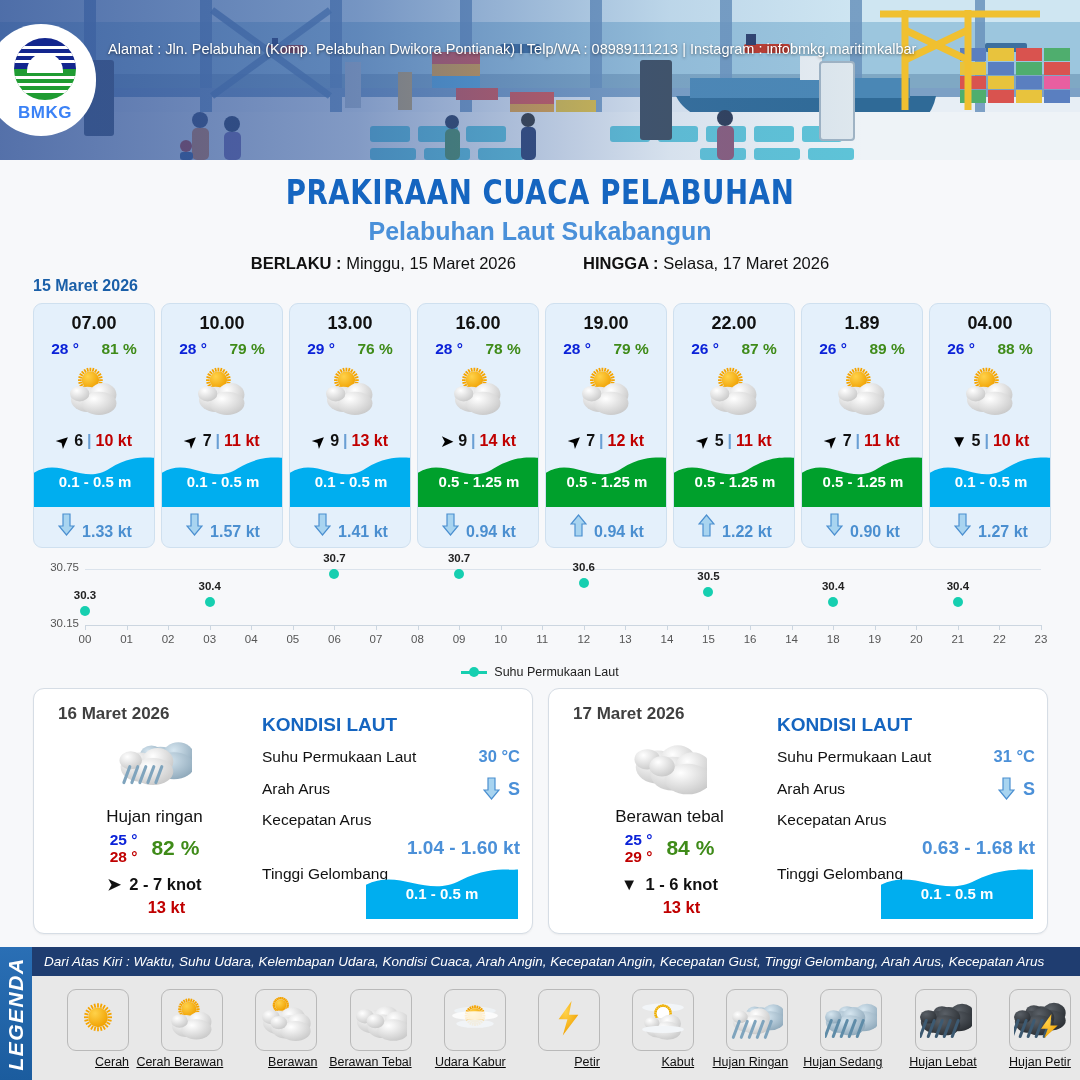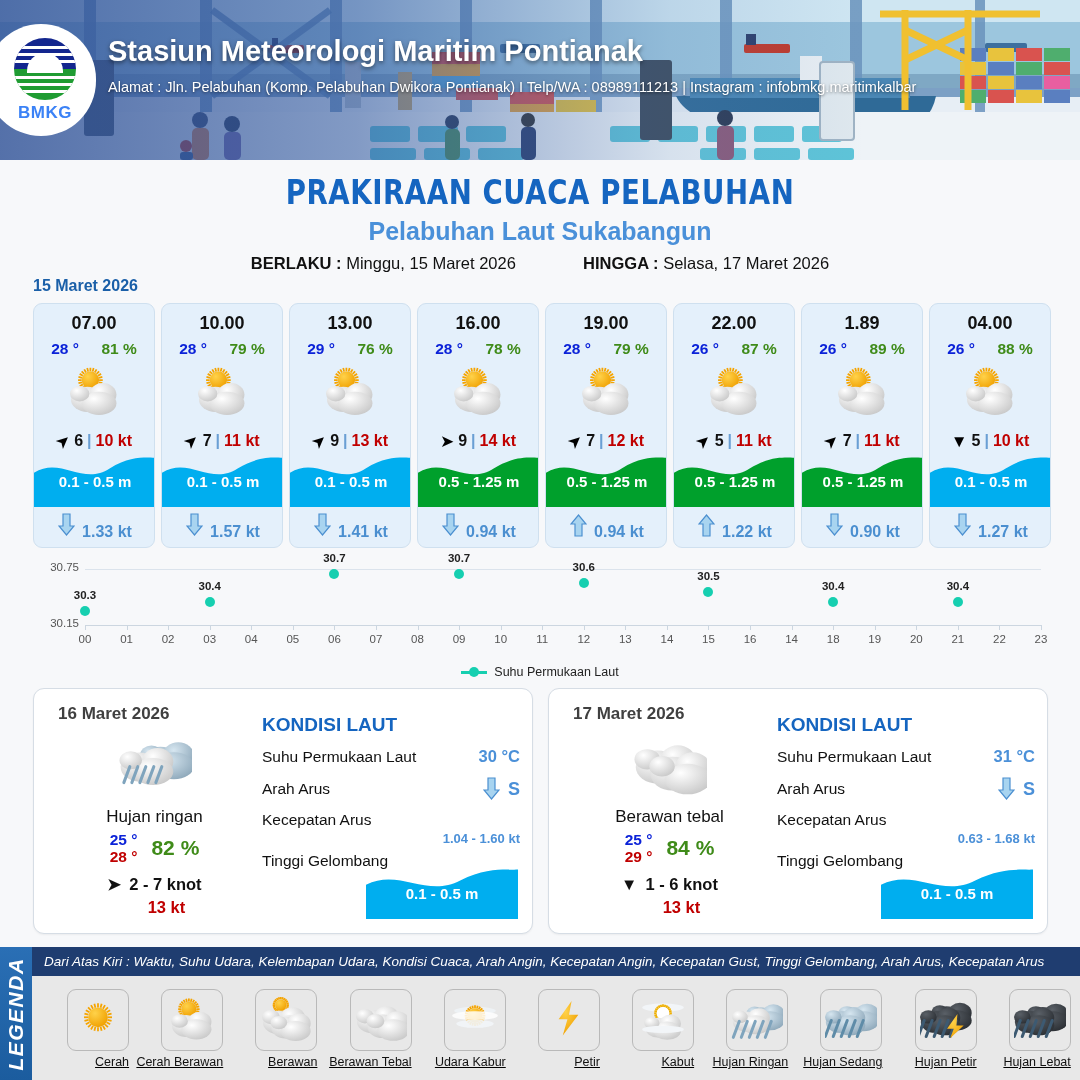--- a/index.html
+++ b/index.html
@@ -100,21 +100,21 @@
   .p-hum { font-size:21px; font-weight:bold; color:#3f8b19; }
   .p-wind { display:flex; align-items:center; justify-content:center; gap:8px; margin-top:9px;
             font-size:16.5px; font-weight:bold; color:#111; }
   .p-gust { font-size:16.5px; font-weight:bold; color:#c00000; margin-top:4px; margin-left:24px; }
   .p-right { position:absolute; left:228px; top:25px; width:258px; }
   .p-kl { font-size:19px; font-weight:bold; color:#1565c0; }
   .p-line { display:flex; justify-content:space-between; align-items:center; margin-top:11px; font-size:15.5px; color:#111; }
   .p-val { color:#4b90d8; font-size:16.5px; font-weight:bold; }
   .p-arus { display:flex; align-items:center; gap:8px; }
   .p-dir { color:#4b90d8; font-size:18px; font-weight:bold; }
-  .p-speed { text-align:right; font-size:13px; font-weight:bold; color:#4b90d8; margin-top:2px; }
+  .p-speed { text-align:right; font-size:19px; font-weight:bold; color:#4b90d8; margin-top:8px; }
   .p-wave { position:absolute; right:14px; bottom:14px; width:152px; height:52px; }
   .p-wave-txt { position:absolute; right:14px; bottom:14px; width:152px; height:52px;
                 display:flex; align-items:center; justify-content:center;
                 font-size:15px; font-weight:bold; color:#fff; }
 
   
   .legend { position:absolute; left:0; bottom:0; width:1080px; height:133px; display:flex; }
   .leg-side { width:32px; background:linear-gradient(180deg,#2a6fb5,#1b5c9e); position:relative; }
   .leg-side span { position:absolute; left:50%; top:50%; transform:translate(-50%,-50%) rotate(-90deg);
                    color:#fff; font-size:21px; font-weight:bold; font-style:italic;
@@ -266,21 +266,20 @@
       <div class="logo-stripe" style="top:22px"></div>
       <div class="logo-arc"></div>
       <div class="logo-stripe" style="top:38px"></div>
       <div class="logo-stripe" style="top:45px"></div>
       <div class="logo-stripe" style="top:52px"></div>
     </div>
     <div class="logo-text">BMKG</div>
   </div>
 
   <div class="hdr-txt">
-    <div class="hdr-l2">Stasiun Meteorologi Maritim Pontianak</div>
     <div class="hdr-l3">Alamat : Jln. Pelabuhan (Komp. Pelabuhan Dwikora Pontianak) I Telp/WA : 08989111213 | Instagram : infobmkg.maritimkalbar</div>
   </div>
 </div>
 
 <div class="title-wrap">
   <div class="t1">PRAKIRAAN CUACA PELABUHAN</div>
   <div class="t2">Pelabuhan Laut Sukabangun</div>
   <div class="t3">
     <span class="lbl">BERLAKU :</span>
     <span>Minggu, 15 Maret 2026</span>
@@ -1623,20 +1622,62 @@
                 </radialGradient>
                 <radialGradient id="bg" cx="35%" cy="30%" r="75%">
                   <stop offset="0" stop-color="#d6e6f0"></stop>
                   <stop offset="1" stop-color="#8fa9bb"></stop>
                 </radialGradient>
                 <radialGradient id="yg" cx="35%" cy="30%" r="75%">
                   <stop offset="0" stop-color="#ffd24a"></stop>
                   <stop offset="1" stop-color="#f0a000"></stop>
                 </radialGradient>
               </defs>
+              <g transform="translate(13.52,2.4336) scale(0.8387096774193549)">
+                <ellipse cx="18" cy="22" rx="17" ry="13" fill="url(#dg)"></ellipse>
+                <ellipse cx="34" cy="17" rx="14" ry="12" fill="url(#dg)"></ellipse>
+                <ellipse cx="30" cy="26" rx="18" ry="12" fill="url(#dg)"></ellipse>
+                <ellipse cx="10" cy="16" rx="10" ry="8" fill="url(#dg)"></ellipse>
+              </g>
+              <g transform="translate(0,6.4896) scale(0.8387096774193549)">
+                <ellipse cx="18" cy="22" rx="17" ry="13" fill="url(#dg)"></ellipse>
+                <ellipse cx="34" cy="17" rx="14" ry="12" fill="url(#dg)"></ellipse>
+                <ellipse cx="30" cy="26" rx="18" ry="12" fill="url(#dg)"></ellipse>
+                <ellipse cx="10" cy="16" rx="10" ry="8" fill="url(#dg)"></ellipse>
+              </g>
+              <line x1="6.24" y1="23.5248" x2="0.2400000000000002" y2="39.5248" stroke="#3d5a72" stroke-width="3" stroke-linecap="round"></line>
+              <line x1="14.24" y1="23.5248" x2="8.24" y2="39.5248" stroke="#3d5a72" stroke-width="3" stroke-linecap="round"></line>
+              <line x1="22.240000000000002" y1="23.5248" x2="16.240000000000002" y2="39.5248" stroke="#3d5a72" stroke-width="3" stroke-linecap="round"></line>
+              <line x1="30.240000000000002" y1="23.5248" x2="24.240000000000002" y2="39.5248" stroke="#3d5a72" stroke-width="3" stroke-linecap="round"></line>
+              <line x1="38.24" y1="23.5248" x2="32.24" y2="39.5248" stroke="#3d5a72" stroke-width="3" stroke-linecap="round"></line>
+            </svg>
+          </div>
+    <div class="leg-cap">Hujan Lebat</div>
+        </div>
+        <div class="leg-item">
+          <div class="leg-box">
+            <svg width="52" height="46.644" viewBox="0 0 52 46.644">
+              <defs>
+                <radialGradient id="wg" cx="35%" cy="30%" r="75%">
+                  <stop offset="0" stop-color="#ffffff"></stop>
+                  <stop offset="1" stop-color="#c9c9c9"></stop>
+                </radialGradient>
+                <radialGradient id="dg" cx="35%" cy="30%" r="75%">
+                  <stop offset="0" stop-color="#5a6067"></stop>
+                  <stop offset="1" stop-color="#2b2f34"></stop>
+                </radialGradient>
+                <radialGradient id="bg" cx="35%" cy="30%" r="75%">
+                  <stop offset="0" stop-color="#d6e6f0"></stop>
+                  <stop offset="1" stop-color="#8fa9bb"></stop>
+                </radialGradient>
+                <radialGradient id="yg" cx="35%" cy="30%" r="75%">
+                  <stop offset="0" stop-color="#ffd24a"></stop>
+                  <stop offset="1" stop-color="#f0a000"></stop>
+                </radialGradient>
+              </defs>
               <g transform="translate(11.44,1.6224) scale(0.8387096774193549)">
                 <ellipse cx="18" cy="22" rx="17" ry="13" fill="url(#dg)"></ellipse>
                 <ellipse cx="34" cy="17" rx="14" ry="12" fill="url(#dg)"></ellipse>
                 <ellipse cx="30" cy="26" rx="18" ry="12" fill="url(#dg)"></ellipse>
                 <ellipse cx="10" cy="16" rx="10" ry="8" fill="url(#dg)"></ellipse>
               </g>
               <g transform="translate(0,6.4896) scale(0.8387096774193549)">
                 <ellipse cx="18" cy="22" rx="17" ry="13" fill="url(#dg)"></ellipse>
                 <ellipse cx="34" cy="17" rx="14" ry="12" fill="url(#dg)"></ellipse>
                 <ellipse cx="30" cy="26" rx="18" ry="12" fill="url(#dg)"></ellipse>
@@ -1645,57 +1686,15 @@
               <line x1="4.16" y1="23.5248" x2="-1.8399999999999999" y2="39.5248" stroke="#3d5a72" stroke-width="3" stroke-linecap="round"></line>
               <line x1="12.16" y1="23.5248" x2="6.16" y2="39.5248" stroke="#3d5a72" stroke-width="3" stroke-linecap="round"></line>
               <line x1="20.16" y1="23.5248" x2="14.16" y2="39.5248" stroke="#3d5a72" stroke-width="3" stroke-linecap="round"></line>
               <line x1="28.16" y1="23.5248" x2="22.16" y2="39.5248" stroke="#3d5a72" stroke-width="3" stroke-linecap="round"></line>
               <line x1="36.16" y1="23.5248" x2="30.159999999999997" y2="39.5248" stroke="#3d5a72" stroke-width="3" stroke-linecap="round"></line>
               <path d="M37.44 17.0352 L27.04 31.636800000000004 L33.800000000000004 31.636800000000004 L30.159999999999997 41.3712 L43.68 28.392 L36.4 28.392 Z" fill="url(#yg)"></path>
             </svg>
           </div>
     <div class="leg-cap">Hujan Petir</div>
         </div>
-        <div class="leg-item">
-          <div class="leg-box">
-            <svg width="52" height="46.644" viewBox="0 0 52 46.644">
-              <defs>
-                <radialGradient id="wg" cx="35%" cy="30%" r="75%">
-                  <stop offset="0" stop-color="#ffffff"></stop>
-                  <stop offset="1" stop-color="#c9c9c9"></stop>
-                </radialGradient>
-                <radialGradient id="dg" cx="35%" cy="30%" r="75%">
-                  <stop offset="0" stop-color="#5a6067"></stop>
-                  <stop offset="1" stop-color="#2b2f34"></stop>
-                </radialGradient>
-                <radialGradient id="bg" cx="35%" cy="30%" r="75%">
-                  <stop offset="0" stop-color="#d6e6f0"></stop>
-                  <stop offset="1" stop-color="#8fa9bb"></stop>
-                </radialGradient>
-                <radialGradient id="yg" cx="35%" cy="30%" r="75%">
-                  <stop offset="0" stop-color="#ffd24a"></stop>
-                  <stop offset="1" stop-color="#f0a000"></stop>
-                </radialGradient>
-              </defs>
-              <g transform="translate(13.52,2.4336) scale(0.8387096774193549)">
-                <ellipse cx="18" cy="22" rx="17" ry="13" fill="url(#dg)"></ellipse>
-                <ellipse cx="34" cy="17" rx="14" ry="12" fill="url(#dg)"></ellipse>
-                <ellipse cx="30" cy="26" rx="18" ry="12" fill="url(#dg)"></ellipse>
-                <ellipse cx="10" cy="16" rx="10" ry="8" fill="url(#dg)"></ellipse>
-              </g>
-              <g transform="translate(0,6.4896) scale(0.8387096774193549)">
-                <ellipse cx="18" cy="22" rx="17" ry="13" fill="url(#dg)"></ellipse>
-                <ellipse cx="34" cy="17" rx="14" ry="12" fill="url(#dg)"></ellipse>
-                <ellipse cx="30" cy="26" rx="18" ry="12" fill="url(#dg)"></ellipse>
-                <ellipse cx="10" cy="16" rx="10" ry="8" fill="url(#dg)"></ellipse>
-              </g>
-              <line x1="6.24" y1="23.5248" x2="0.2400000000000002" y2="39.5248" stroke="#3d5a72" stroke-width="3" stroke-linecap="round"></line>
-              <line x1="14.24" y1="23.5248" x2="8.24" y2="39.5248" stroke="#3d5a72" stroke-width="3" stroke-linecap="round"></line>
-              <line x1="22.240000000000002" y1="23.5248" x2="16.240000000000002" y2="39.5248" stroke="#3d5a72" stroke-width="3" stroke-linecap="round"></line>
-              <line x1="30.240000000000002" y1="23.5248" x2="24.240000000000002" y2="39.5248" stroke="#3d5a72" stroke-width="3" stroke-linecap="round"></line>
-              <line x1="38.24" y1="23.5248" x2="32.24" y2="39.5248" stroke="#3d5a72" stroke-width="3" stroke-linecap="round"></line>
-            </svg>
-          </div>
-    <div class="leg-cap">Hujan Lebat</div>
-        </div>
       </div>
   </div>
 </div>
 
 </body></html>

